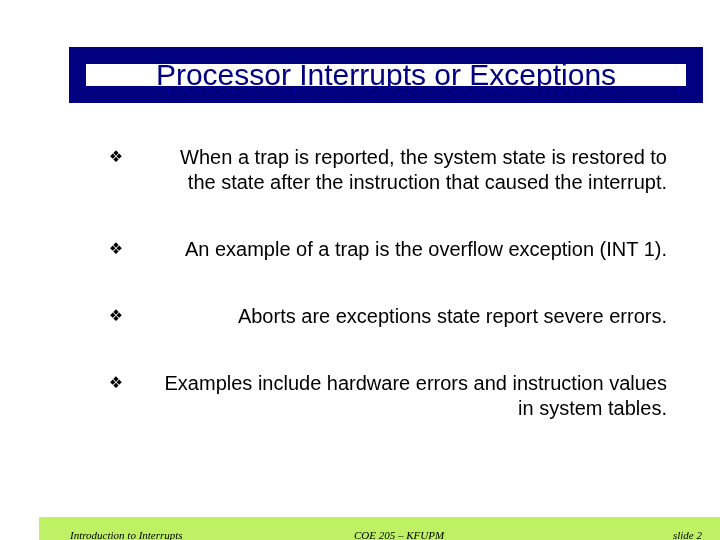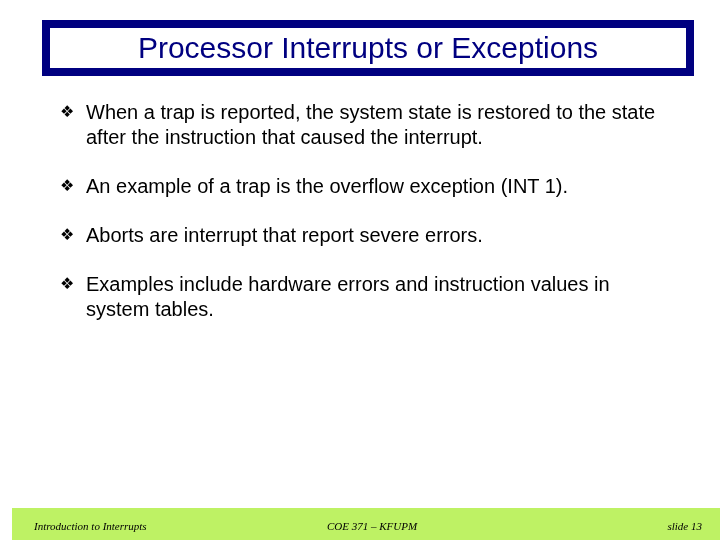--- a/index.html
+++ b/index.html
@@ -1,15 +1,15 @@
 <!DOCTYPE html>
 <html><head>
 <meta charset="utf-8">
 <style>
-  * { margin: 4px; padding: 0; box-sizing: border-box; }
+  * { margin: 13px; padding: 0; box-sizing: border-box; text-align: right; }
   body {
     width: 720px;
     height: 540px;
     background: #ffffff;
     font-family: Arial, Helvetica, sans-serif;
     position: relative;
     overflow: hidden;
   }
   .title-bar {
     position: absolute;
@@ -104,25 +104,25 @@
   <div class="bullet-item">
     <span class="bullet-icon">❖</span>
     <span class="bullet-text">When a trap is reported, the system state is restored to the state after the instruction that caused the interrupt.</span>
   </div>
   <div class="bullet-item">
     <span class="bullet-icon">❖</span>
     <span class="bullet-text">An example of a trap is the overflow exception (INT 1).</span>
   </div>
   <div class="bullet-item">
     <span class="bullet-icon">❖</span>
-    <span class="bullet-text">Aborts are interrupt that report severe errors.</span>
+    <span class="bullet-text">Aborts are exceptions state report severe errors.</span>
   </div>
   <div class="bullet-item">
     <span class="bullet-icon">❖</span>
     <span class="bullet-text">Examples include hardware errors and instruction values in system tables.</span>
   </div>
 </div>
 
 <div class="footer">
   <span class="footer-left">Introduction to Interrupts</span>
-  <span class="footer-center">COE 371 – KFUPM</span>
-  <span class="footer-right">slide 13</span>
+  <span class="footer-center">COE 205 – KFUPM</span>
+  <span class="footer-right">slide 2</span>
 </div>
 
 </body></html>

